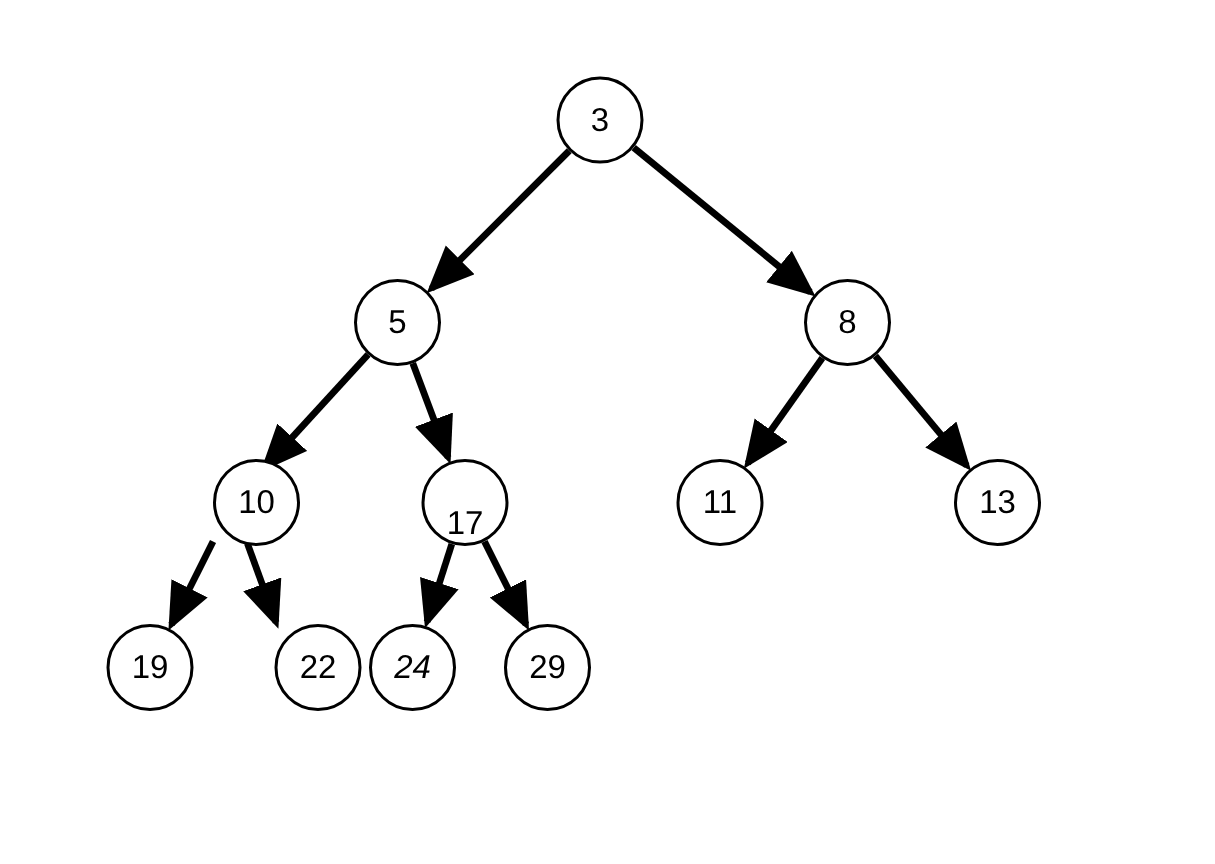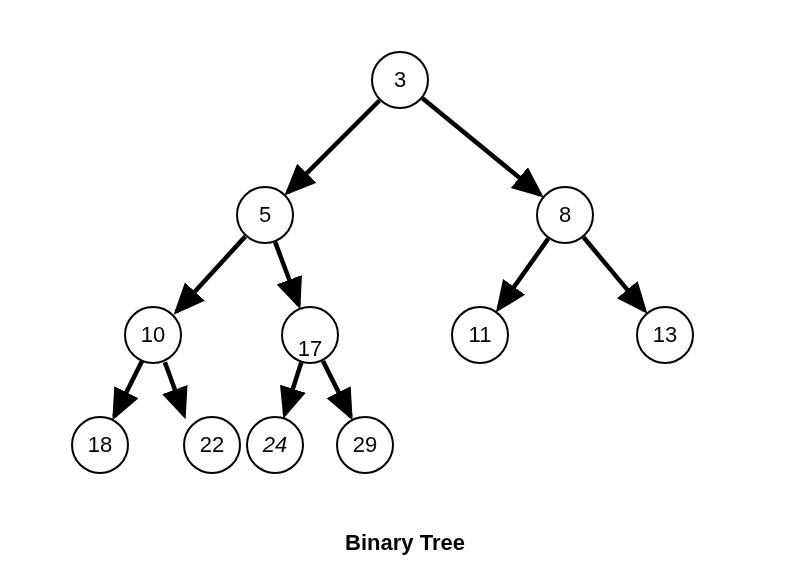--- a/index.html
+++ b/index.html
@@ -73,40 +73,39 @@
 
   <div class="node" id="node-root" style="left: 371px; top: 51px;">
       <span>3</span>
     </div>
   <div class="node" id="node-n5" style="left: 236px; top: 186px;">
       <span>5</span>
     </div>
   <div class="node" id="node-n8" style="left: 536px; top: 186px;">
       <span>8</span>
     </div>
-  <div class="node" id="node-n10" style="left: 124px; top: 306px;">
+  <div class="node" id="node-n10" style="left: 142px; top: 306px;">
       <span>10</span>
     </div>
   <div class="node" id="node-n17" style="left: 281px; top: 306px; align-items: flex-end;">
       <span>17</span>
     </div>
   <div class="node" id="node-n11" style="left: 451px; top: 306px;">
       <span>11</span>
     </div>
   <div class="node" id="node-n13" style="left: 636px; top: 306px;">
       <span>13</span>
     </div>
   <div class="node" id="node-n19" style="left: 71px; top: 416px;">
-      <span>18</span>
+      <span>19</span>
     </div>
   <div class="node" id="node-n22" style="left: 183px; top: 416px;">
       <span>22</span>
     </div>
   <div class="node" id="node-n24" style="left: 246px; top: 416px; font-style: italic;">
       <span>24</span>
     </div>
   <div class="node" id="node-n29" style="left: 336px; top: 416px; align-items: center;">
       <span>29</span>
     </div>
 
-  <div class="caption" id="caption" style="top: 530px;"><span>Binary Tree</span></div>
 
 </div>
 
 </body></html>

